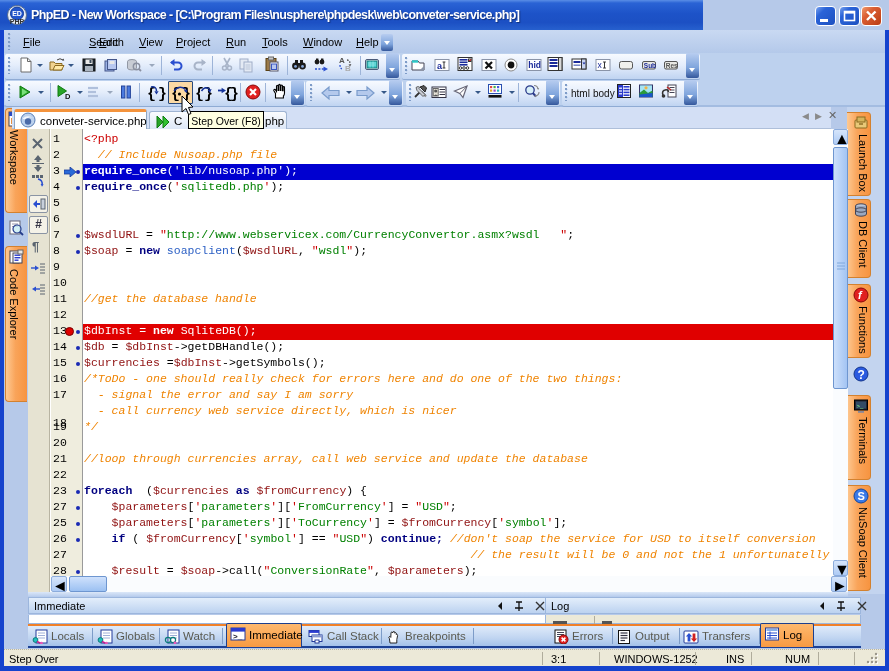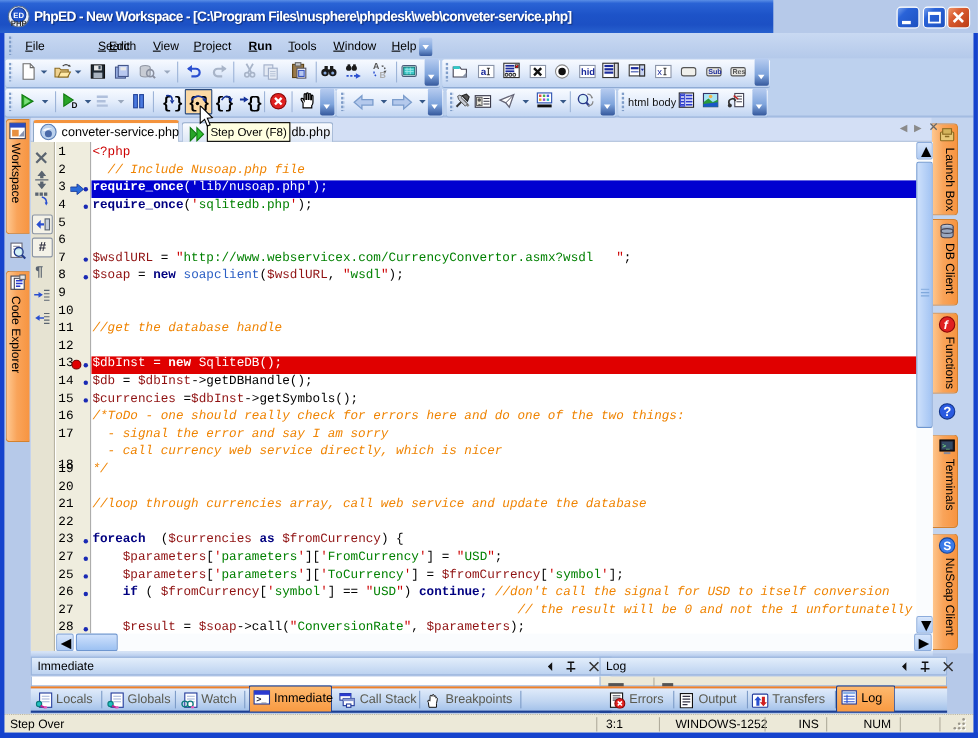--- a/index.html
+++ b/index.html
@@ -23,21 +23,21 @@
  background:linear-gradient(to bottom,#b8cdf0 0%,#7ea4dc 60%,#35589c 100%);}
 .bandcap:after{content:"";position:absolute;left:3px;bottom:3px;border:3px solid transparent;border-top:4px solid #fff;}
 .grip{position:absolute;top:4px;width:3px;height:17px;background-image:radial-gradient(circle at 1.2px 1.2px,#7e9cc8 1.1px,transparent 1.4px);background-size:3px 4px;}
 .tsep{position:absolute;top:3px;width:1px;height:19px;background:#9db4d8;}
 .dd{position:absolute;top:11px;width:0;height:0;border:3px solid transparent;border-top:3.5px solid #365888;}
 .dd.dis{border-top-color:#9aa8bd;}
 #lstrip{position:absolute;left:4px;top:107px;width:24px;height:543px;background:#b6c9e9;}
 #rstrip{position:absolute;left:847px;top:107px;width:38px;height:487px;background:#c3d4ef;}
 .vtxt{position:absolute;writing-mode:vertical-rl;font-size:11px;color:#000;white-space:nowrap;left:4px;}
 .vico{position:absolute;width:16px;height:16px;}
-#tabbar{position:absolute;left:28px;top:107px;width:819px;height:22px;background:#d3dff5;border-bottom:1px solid #aebfda;}
+#tabbar{position:absolute;left:12px;top:107px;width:819px;height:22px;background:#d3dff5;border-bottom:1px solid #aebfda;}
 #tabact{position:absolute;left:2px;top:2px;width:133px;height:20px;background:#fff;border:1px solid #8da6c4;border-bottom:none;border-radius:3px 3px 0 0;border-top:3px solid #f4933c;}
 #tabina{position:absolute;left:137px;top:4px;width:138px;height:18px;background:linear-gradient(to bottom,#fbfcfe,#dde7f6);border:1px solid #9fb4d2;border-bottom:none;border-radius:3px 3px 0 0;}
 .tabtext{font-size:11.5px;color:#000;position:absolute;top:3px;white-space:nowrap;}
 #editor{position:absolute;left:28px;top:129px;width:820px;height:463px;background:#fff;overflow:hidden;}
 #gstrip{position:absolute;left:0;top:0;width:22px;height:463px;background:#e6e3d2;border-right:1px solid #b8b4a2;}
 #gnum{position:absolute;left:23px;top:0;width:31px;height:463px;background:#efedde;}
 #gsep{position:absolute;left:54px;top:0;width:1px;height:447px;background:#9a9a9a;}
 #code{position:absolute;left:55px;top:0;width:750px;height:447px;background:#fff;overflow:hidden;}
 .ln{position:absolute;left:2px;font-family:"Liberation Mono",monospace;font-size:11.5px;color:#000;white-space:pre;line-height:16px;}
 .cl{position:absolute;left:1px;font-family:"Liberation Mono",monospace;font-size:11.5px;color:#000;white-space:pre;line-height:16px;z-index:5;}
@@ -102,21 +102,21 @@
           <path d="M5 4.5 L13.5 13 M13.5 4.5 L5 13" stroke="#fff" stroke-width="2.4"></path>
         </svg></div>
   </div>
 <div id="menubar">
       <div class="grip" style="left:4px;top:3px;"></div>
 <div class="mi" style="left:19px;"><u>F</u>ile</div>
 <div class="mi" style="left:52px;padding-left:43px;"><u>E</u>dit</div>
 <div class="mi" style="left:85px;"><u>S</u>earch</div>
 <div class="mi" style="left:135px;"><u>V</u>iew</div>
 <div class="mi" style="left:172px;"><u>P</u>roject</div>
-<div class="mi" style="left:222px;font-weight:bold;"><u>R</u>un</div>
+<div class="mi" style="left:222px;"><u>R</u>un</div>
 <div class="mi" style="left:258px;"><u>T</u>ools</div>
 <div class="mi" style="left:299px;"><u>W</u>indow</div>
 <div class="mi" style="left:352px;"><u>H</u>elp</div>
 <div class="bandcap" style="left:377px;top:4px;height:17px;width:12px;"></div>
 </div>
 <div class="tbrow" id="tb1">
       <div class="band" style="left:1px;width:395px;"></div>
       <div class="grip" style="left:4px;"></div>
       <svg class="abs" style="left:14px;top:4px;" width="16" height="16">
         <path d="M3 1 h6.5 l3.5 3.5 V15 H3 z" fill="#fff" stroke="#6b6b6b"></path>
@@ -655,21 +655,21 @@
 <div class="cl" style="top:210px;"><span class="v">$db</span> = <span class="v">$dbInst</span>-&gt;getDBHandle();</div>
 <div class="cl" style="top:226px;"><span class="v">$currencies</span> =<span class="v">$dbInst</span>-&gt;getSymbols();</div>
 <div class="cl" style="top:242px;"><span class="c">/*ToDo - one should really check for errors here and do one of the two things:</span></div>
 <div class="cl" style="top:258px;"><span class="c">  - signal the error and say I am sorry</span></div>
 <div class="cl" style="top:274px;"><span class="c">  - call currency web service directly, which is nicer</span></div>
 <div class="cl" style="top:290px;"><span class="c">*/</span></div>
 <div class="cl" style="top:322px;"><span class="c">//loop through currencies array, call web service and update the database</span></div>
 <div class="cl" style="top:354px;"><span class="k">foreach</span>  (<span class="v">$currencies</span> <span class="k">as</span> <span class="v">$fromCurrency</span>) {</div>
 <div class="cl" style="top:370px;">    <span class="v">$parameters</span>[<span class="q">'</span><span class="s">parameters</span><span class="q">'</span>][<span class="q">'</span><span class="s">FromCurrency</span><span class="q">'</span>] = <span class="q">"</span><span class="s">USD</span><span class="q">"</span>;</div>
 <div class="cl" style="top:386px;">    <span class="v">$parameters</span>[<span class="q">'</span><span class="s">parameters</span><span class="q">'</span>][<span class="q">'</span><span class="s">ToCurrency</span><span class="q">'</span>] = <span class="v">$fromCurrency</span>[<span class="q">'</span><span class="s">symbol</span><span class="q">'</span>];</div>
-<div class="cl" style="top:402px;">    <span class="k">if</span> ( <span class="v">$fromCurrency</span>[<span class="q">'</span><span class="s">symbol</span><span class="q">'</span>] == <span class="q">"</span><span class="s">USD</span><span class="q">"</span>) <span class="k">continue;</span> <span class="c">//don't call the signal for USD to itself conversion</span></div>
+<div class="cl" style="top:402px;">    <span class="k">if</span> ( <span class="v">$fromCurrency</span>[<span class="q">'</span><span class="s">symbol</span><span class="q">'</span>] == <span class="q">"</span><span class="s">USD</span><span class="q">"</span>) <span class="k">continue;</span> <span class="c">//don't soap the service for USD to itself conversion</span></div>
 <div class="cl" style="top:418px;">                                                        <span class="c">// the result will be 0 and not the 1 unfortunatelly</span></div>
 <div class="cl" style="top:434px;">    <span class="v">$result</span> = <span class="v">$soap</span>-&gt;call(<span class="q">"</span><span class="s">ConversionRate</span><span class="q">"</span>, <span class="v">$parameters</span>);</div>
 </div>
 <div id="vscroll">
  <div class="sbtn" style="left:0;top:0;width:15px;height:16px;">
           <div class="arr" style="left:4px;top:3px;">▲</div>
         </div>
  <div class="sthumb" style="left:0;top:18px;width:15px;height:242px;"></div>
         <svg class="abs" style="left:4px;top:133px;" width="8" height="9">
           <g stroke="#7fa8dc">

